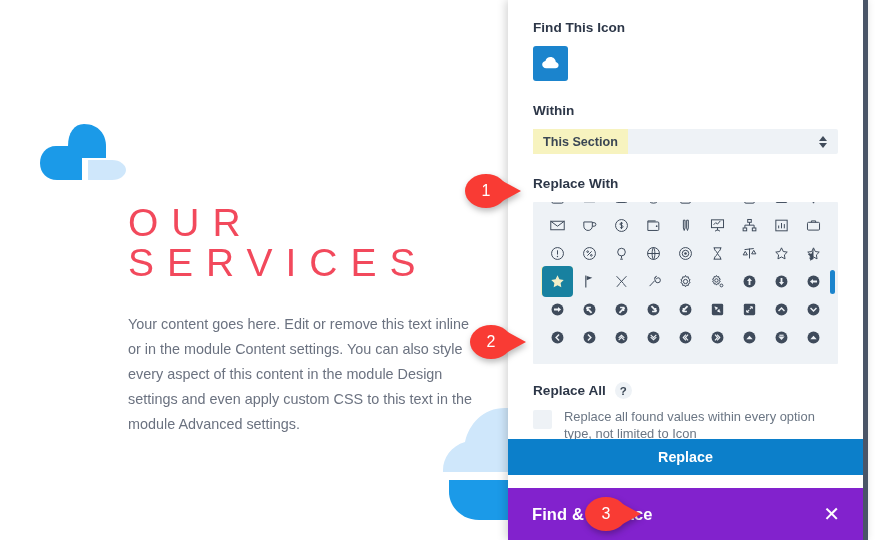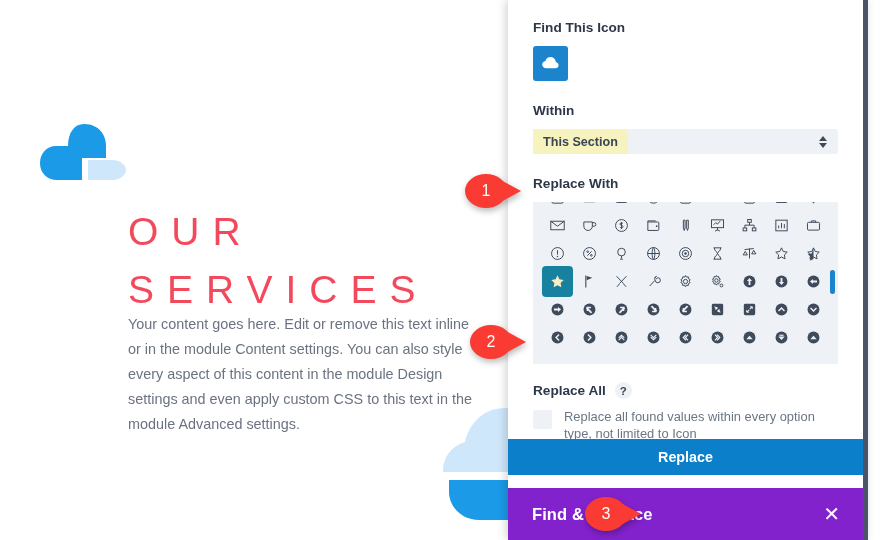--- a/index.html
+++ b/index.html
@@ -10,21 +10,21 @@
     position:relative;
   }
 
   
   #page-canvas{position:absolute;left:0;top:0;width:880px;height:540px;background:#fff;}
 
   .cloud-logo{position:absolute;left:38px;top:118px;width:92px;height:74px;}
 
   .heading{
     position:absolute;left:128px;top:203px;width:420px;
-    color:#f2495c;font-size:39px;line-height:58px;
+    color:#f2495c;font-size:39px;line-height:40px;
     letter-spacing:13px;font-weight:400;
     font-family:"Liberation Sans", sans-serif;
     white-space:pre-line;
   }
   .body-copy{
     position:absolute;left:128px;top:312px;width:345px;
     color:#6b7280;font-size:14.4px;line-height:25px;font-weight:400;
   }
 
   .cloud-deco{position:absolute;left:443px;top:408px;width:130px;height:132px;}

